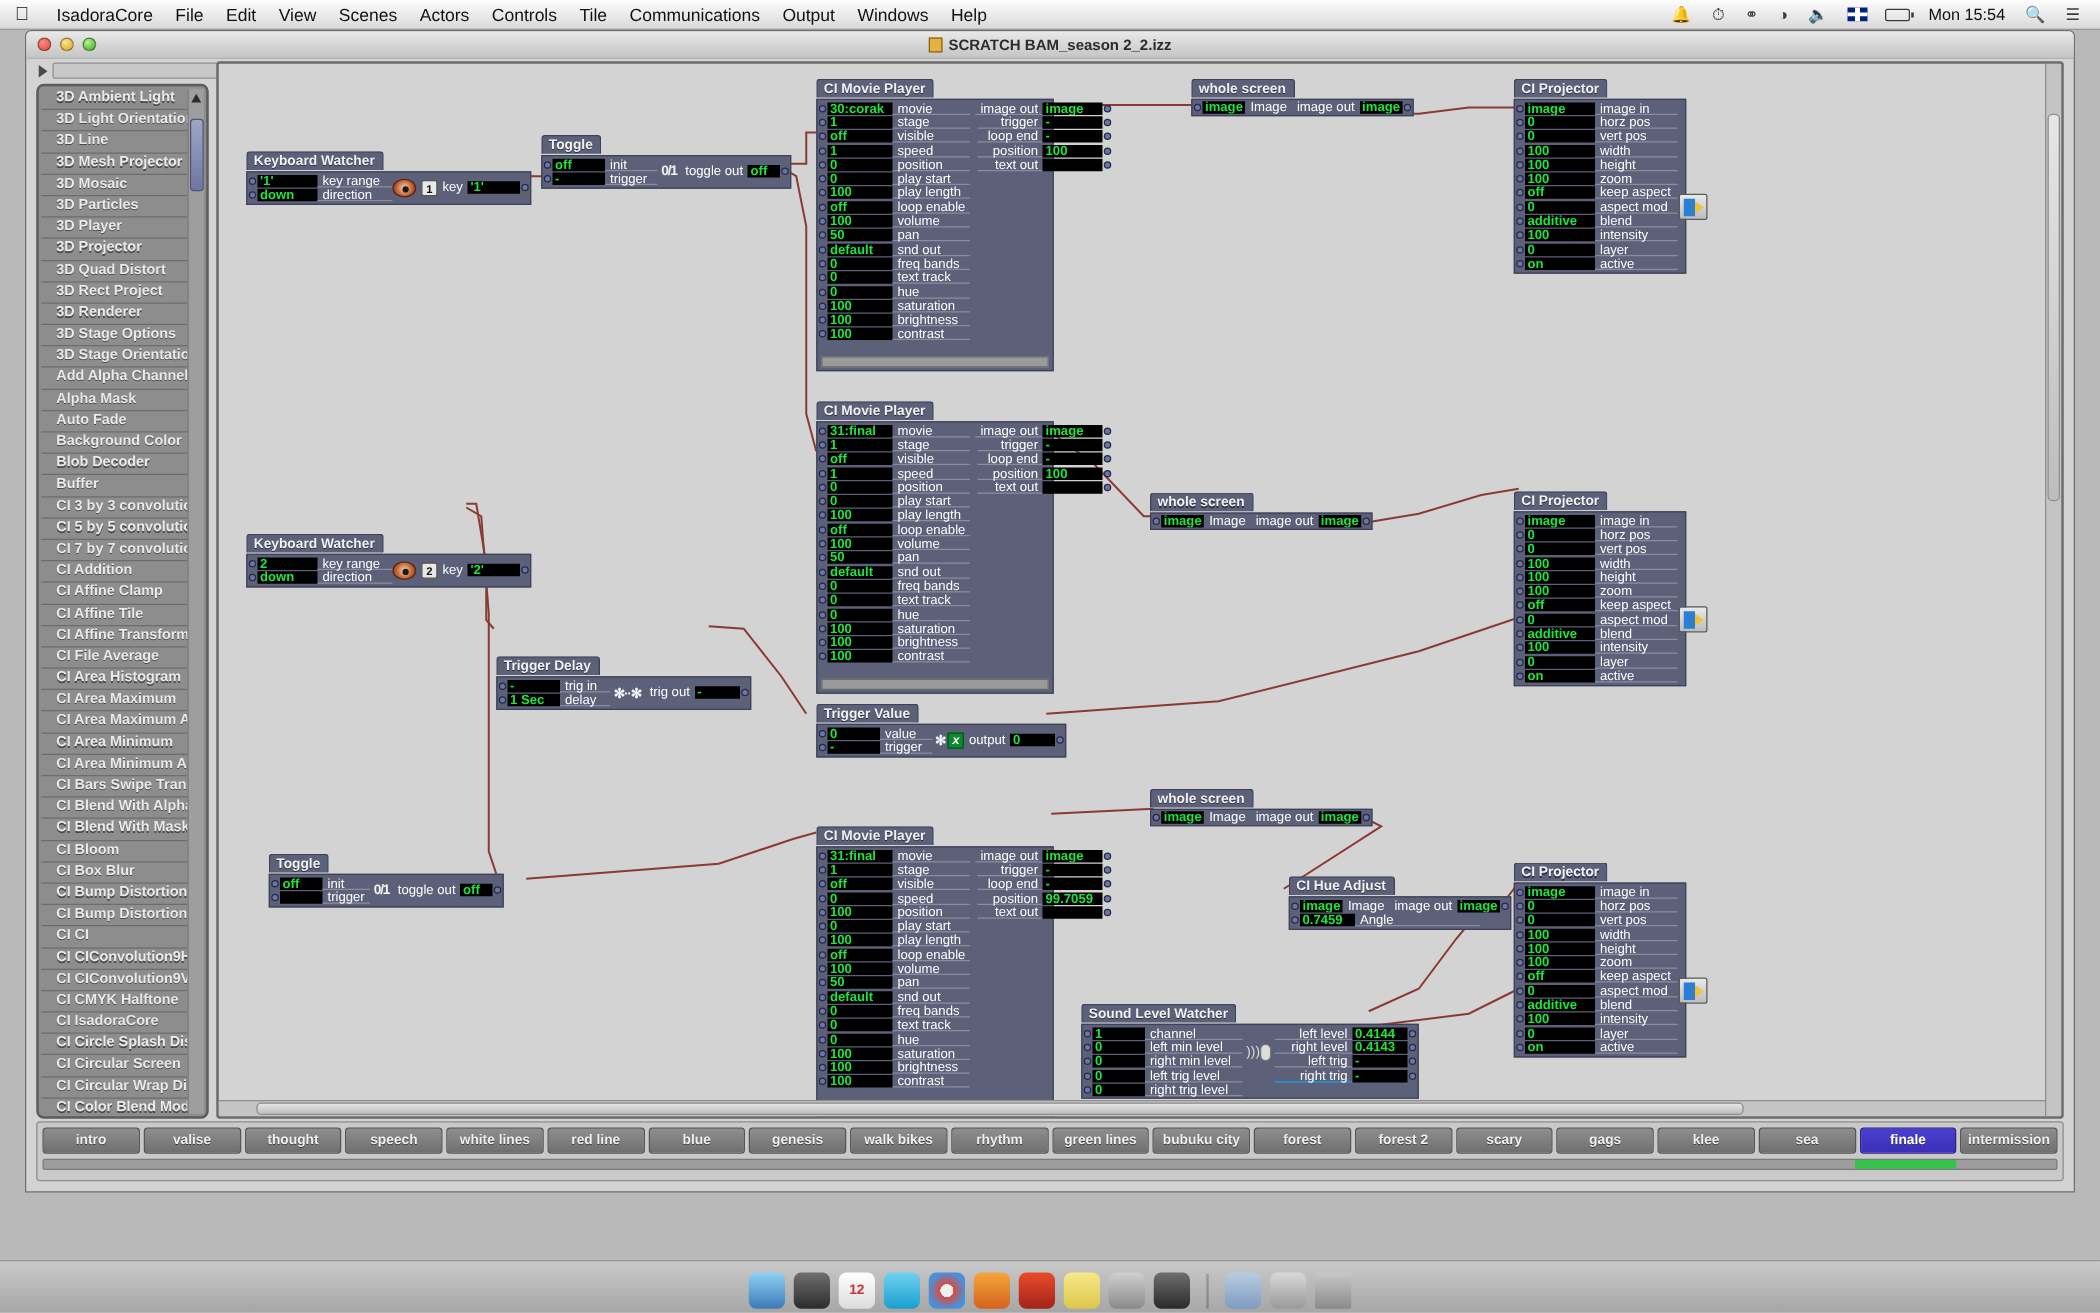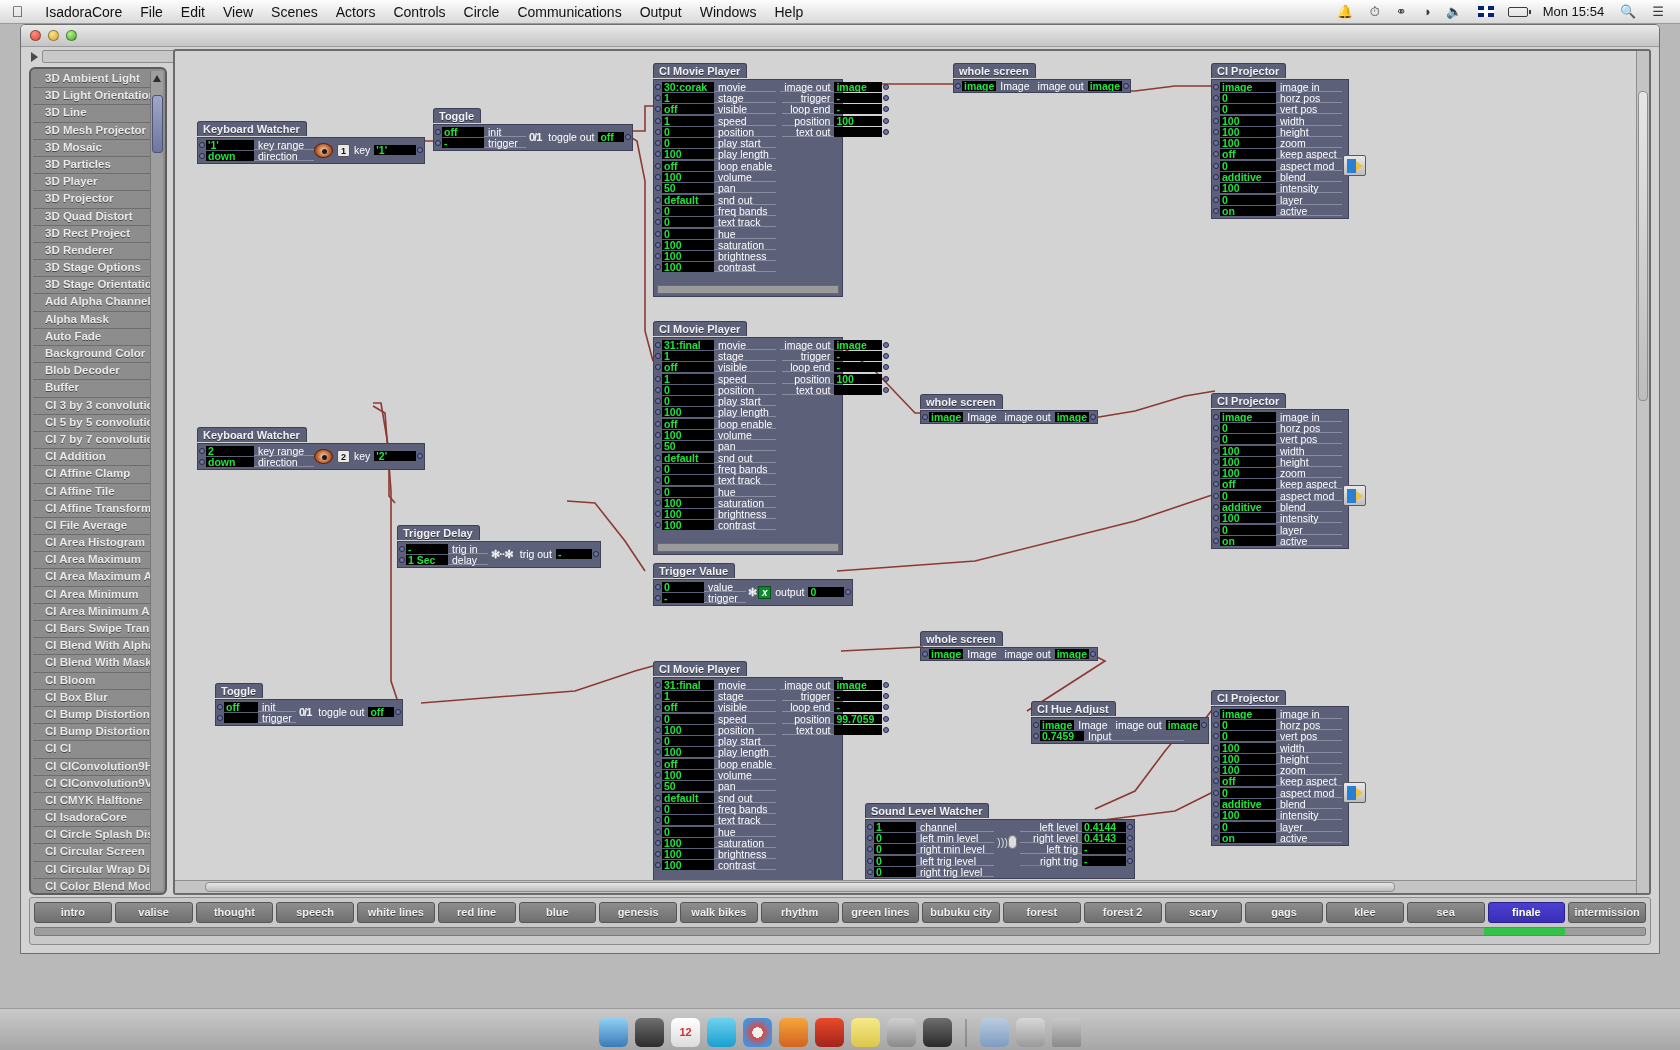--- a/index.html
+++ b/index.html
@@ -218,21 +218,21 @@
 
 <div id="menubar">
   <span class="apple"></span>
   <span class="mi app">IsadoraCore</span>
   <span class="mi">File</span>
   <span class="mi">Edit</span>
   <span class="mi">View</span>
   <span class="mi">Scenes</span>
   <span class="mi">Actors</span>
   <span class="mi">Controls</span>
-  <span class="mi">Circle</span>
+  <span class="mi">Tile</span>
   <span class="mi">Communications</span>
   <span class="mi">Output</span>
   <span class="mi">Windows</span>
   <span class="mi">Help</span>
   <span class="right">
     <span class="ic">🔔</span>
     <span class="ic">⏱</span>
     <span class="ic">⚭</span>
     <span class="ic">◑</span>
     <span class="ic">🔈</span>
@@ -244,20 +244,23 @@
   </span>
 </div>
 
 <div id="window">
 
   <div id="titlebar">
     <div class="lights">
       <div class="lt r"></div>
       <div class="lt y"></div>
       <div class="lt g"></div>
+    </div>
+    <div class="ttl">
+      <span class="docico"></span><span>SCRATCH BAM_season 2_2.izz</span>
     </div>
   </div>
 
   <div id="sidebar">
     <div id="searchrow">
       <div class="tri"></div>
       <input id="searchfield" placeholder="" style="">
       <span class="xbtn">X</span>
     </div>
     <div id="actorlist">
@@ -1036,21 +1039,21 @@
             <span class="port lit"></span>
             <span class="val inline" style="min-width:34px">image</span>
             <span class="lbl" style="border:none;min-width:0">Image</span>
             <span class="lbl" style="border:none;min-width:0">image out</span>
             <span class="val inline" style="min-width:34px">image</span>
             <span class="port lit"></span>
           </div>
           <div class="row">
             <span class="port lit"></span>
             <span class="val inline" style="min-width:44px">0.7459</span>
-            <span class="lbl" style="min-width:100px">Input</span>
+            <span class="lbl" style="min-width:100px">Angle</span>
           </div>
         </div>
       </div>
 
       <div class="node" style="left:690px; top:750px;">
         <div class="ntitle">Sound Level Watcher</div>
         <div class="nbody" style="align-items:flex-start;">
           <div class="col" id="sndin">
               <div class="row">
                 <span class="port lit"></span>

